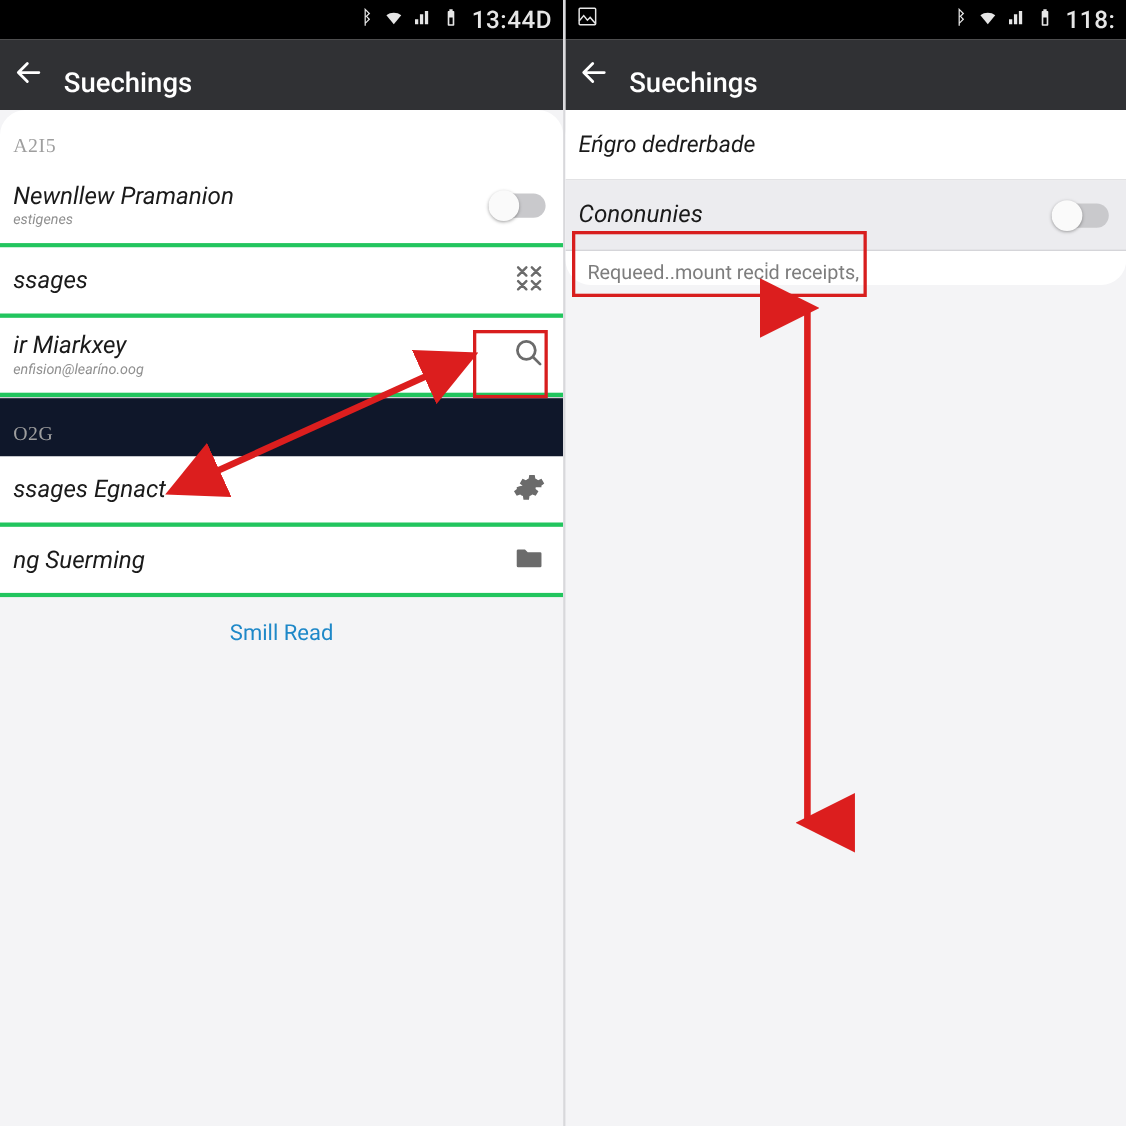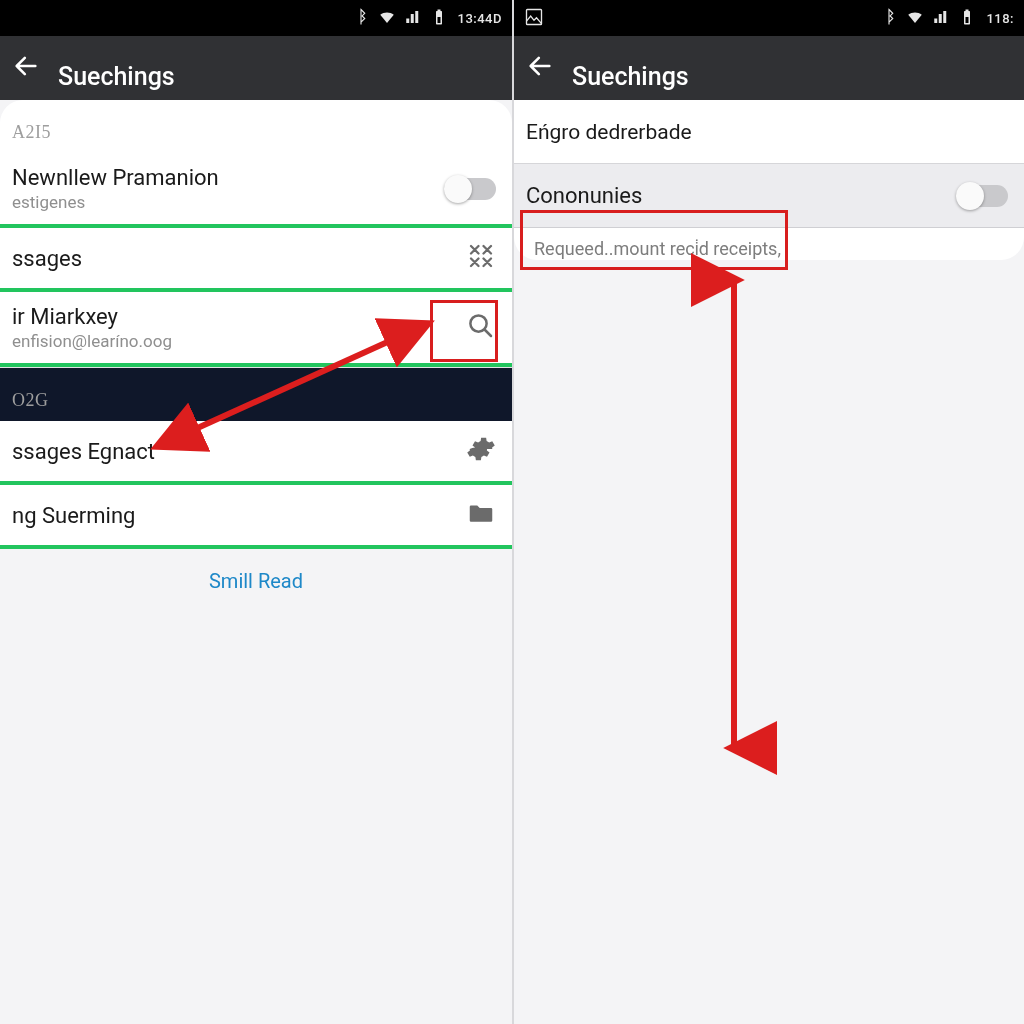--- a/index.html
+++ b/index.html
@@ -2,40 +2,40 @@
 <html><head>
 <meta charset="utf-8">
 <style>
   * { box-sizing: border-box; margin: 0; padding: 0; }
   html, body { width: 1024px; height: 1024px; overflow: hidden; font-family: Roboto, "Helvetica Neue", Arial, sans-serif; background: #fff; }
   .stage { display: flex; width: 1024px; height: 1024px; }
   .phone { position: relative; flex: 0 0 512px; width: 512px; height: 1024px; background: #f4f4f6; overflow: hidden; }
   .phone + .phone { border-left: 2px solid #d8d8db; }
 
   
-  .status-bar { height: 36px; background: #000; color: #e6e6e6; display: flex; align-items: center; justify-content: flex-end; padding: 0 10px; font-size: 13px; gap: 10px; }
+  .status-bar { height: 36px; background: #000; color: #e6e6e6; display: flex; align-items: center; justify-content: flex-end; padding: 0 10px; font-size: 22px; gap: 10px; }
   .sb-icons svg { width: 18px; height: 18px; fill: #e6e6e6; }
   .sb-icons { display: flex; align-items: center; gap: 8px; }
   .sb-time { font-weight: 500; letter-spacing: .5px; }
   .sb-left-ico { display: flex; align-items: center; gap: 6px; margin-right: auto; }
   .sb-left-ico svg { width: 20px; height: 20px; fill: #e6e6e6; }
 
   
   .action-bar { height: 64px; background: #303134; color: #fff; display: flex; align-items: center; padding: 0 12px; gap: 18px; }
   .action-bar .title { font-size: 25px; font-weight: 500; margin-top: 17px; }
   .ab-back svg { width: 28px; height: 28px; stroke: #fff; fill: none; }
 
   
   .list { background: #fff; border-radius: 23px; }
   .section-header { padding: 22px 12px 10px 12px; font-size: 18px; color: #9e9e9e; font-family: Georgia, "Times New Roman", serif; letter-spacing: .5px; }
   .row { display: flex; align-items: center; padding: 12px 16px 12px 12px; border-bottom: 4px solid #22c55e; background: #fff; min-height: 64px; }
   .row.tall { min-height: 72px; }
-  .row .txt { flex: 1; }
+  .row .txt { flex: 1; font-style: italic; }
   .row .primary { font-size: 22px; color: #1a1a1a; }
-  .row .secondary { font-size: 17px; color: #8f8f8f; margin-top: 2px; }
+  .row .secondary { font-size: 13px; color: #8f8f8f; margin-top: 2px; }
   .row .right-ico svg { width: 30px; height: 30px; fill: #6b6b6b; }
 
   .toggle { width: 52px; height: 22px; border-radius: 11px; background: #c9c9cc; position: relative; }
   .toggle::after { content: ""; position: absolute; left: 0; top: -3px; width: 28px; height: 28px; border-radius: 50%; background: #fafafa; box-shadow: 0 1px 3px rgba(0,0,0,.35); }
 
   .bottom-link { text-align: center; padding: 20px 12px; font-size: 20px; color: #1e88c8; background: #f4f4f6; }
 
   
   .hl { position: absolute; border: 3px solid #d81e1e; pointer-events: none; }
 

